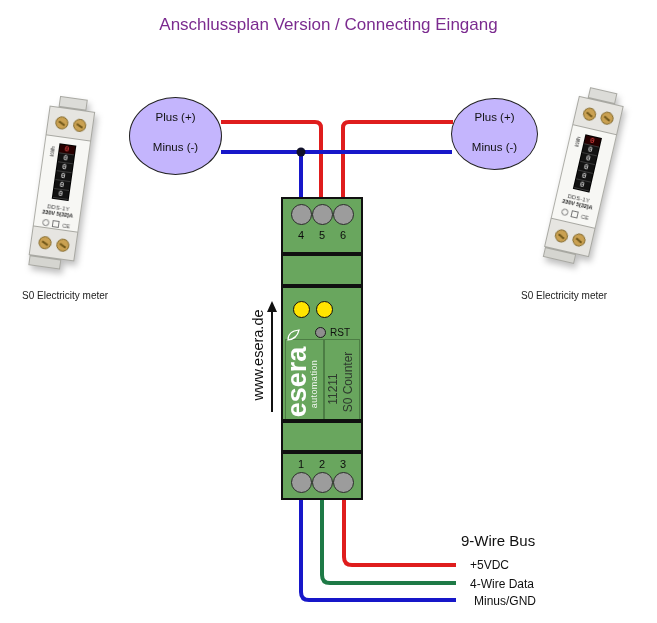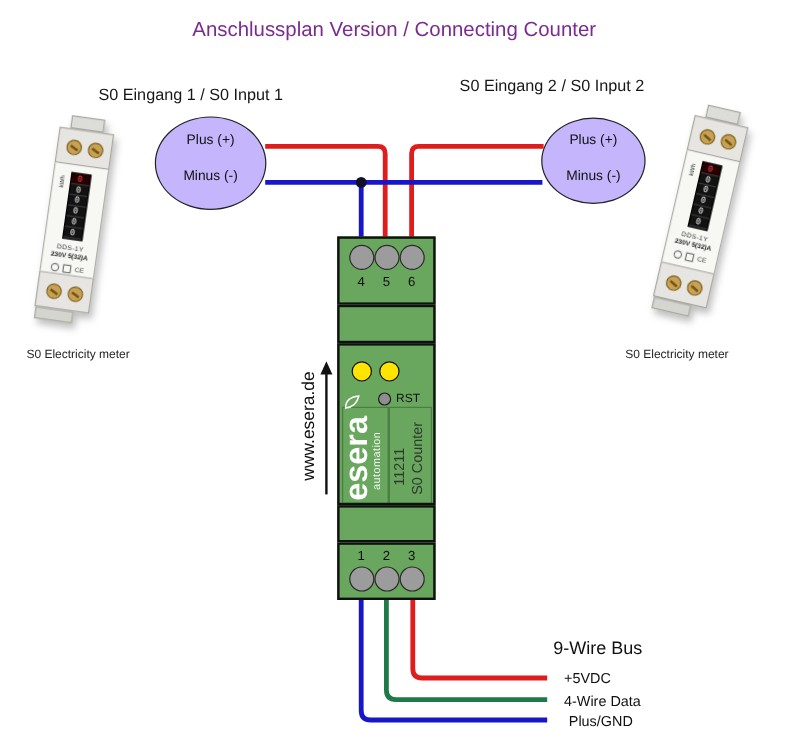--- a/index.html
+++ b/index.html
@@ -81,23 +81,21 @@
   .m-certs .shape.round{border-radius:50%;}
   .meter-caption{font-size:10px;color:#222;white-space:nowrap;z-index:2;}
   #caption-left{left:22px;top:290px;}
   #caption-right{left:521px;top:290px;}
 </style>
 </head>
 <body>
 
 <div id="canvas">
 
-  <div id="title" class="abs">Anschlussplan Version / Connecting Counter</div>
-  <div id="heading-left" class="abs input-heading">S0 Eingang 1 / S0 Input 1</div>
-  <div id="heading-right" class="abs input-heading">S0 Eingang 2 / S0 Input 2</div>
+  <div id="title" class="abs">Anschlussplan Version / Connecting Eingang</div>
 
   <div id="meter-left" class="abs meter-wrap">
     <div class="device">
       <div class="din-tab"></div>
       <div class="screw-row">
         <div class="screw"></div>
         <div class="screw"></div>
       </div>
       <div class="meter-body">
         <span class="kwh-mark">kWh</span>
@@ -225,15 +223,15 @@
     <span class="tnum" style="left:29px;top:4px;">2</span>
     <span class="tnum" style="left:50px;top:4px;">3</span>
     <div class="terminal" style="left:8px;top:18px;"></div>
     <div class="terminal" style="left:29px;top:18px;"></div>
     <div class="terminal" style="left:50px;top:18px;"></div>
   </div>
 
   <div id="bus-heading" class="abs bus-text">9-Wire Bus</div>
   <div id="bus-l0" class="abs bus-text">+5VDC</div>
   <div id="bus-l1" class="abs bus-text">4-Wire Data</div>
-  <div id="bus-l2" class="abs bus-text">Plus/GND</div>
+  <div id="bus-l2" class="abs bus-text">Minus/GND</div>
 
 </div>
 
 </body></html>

